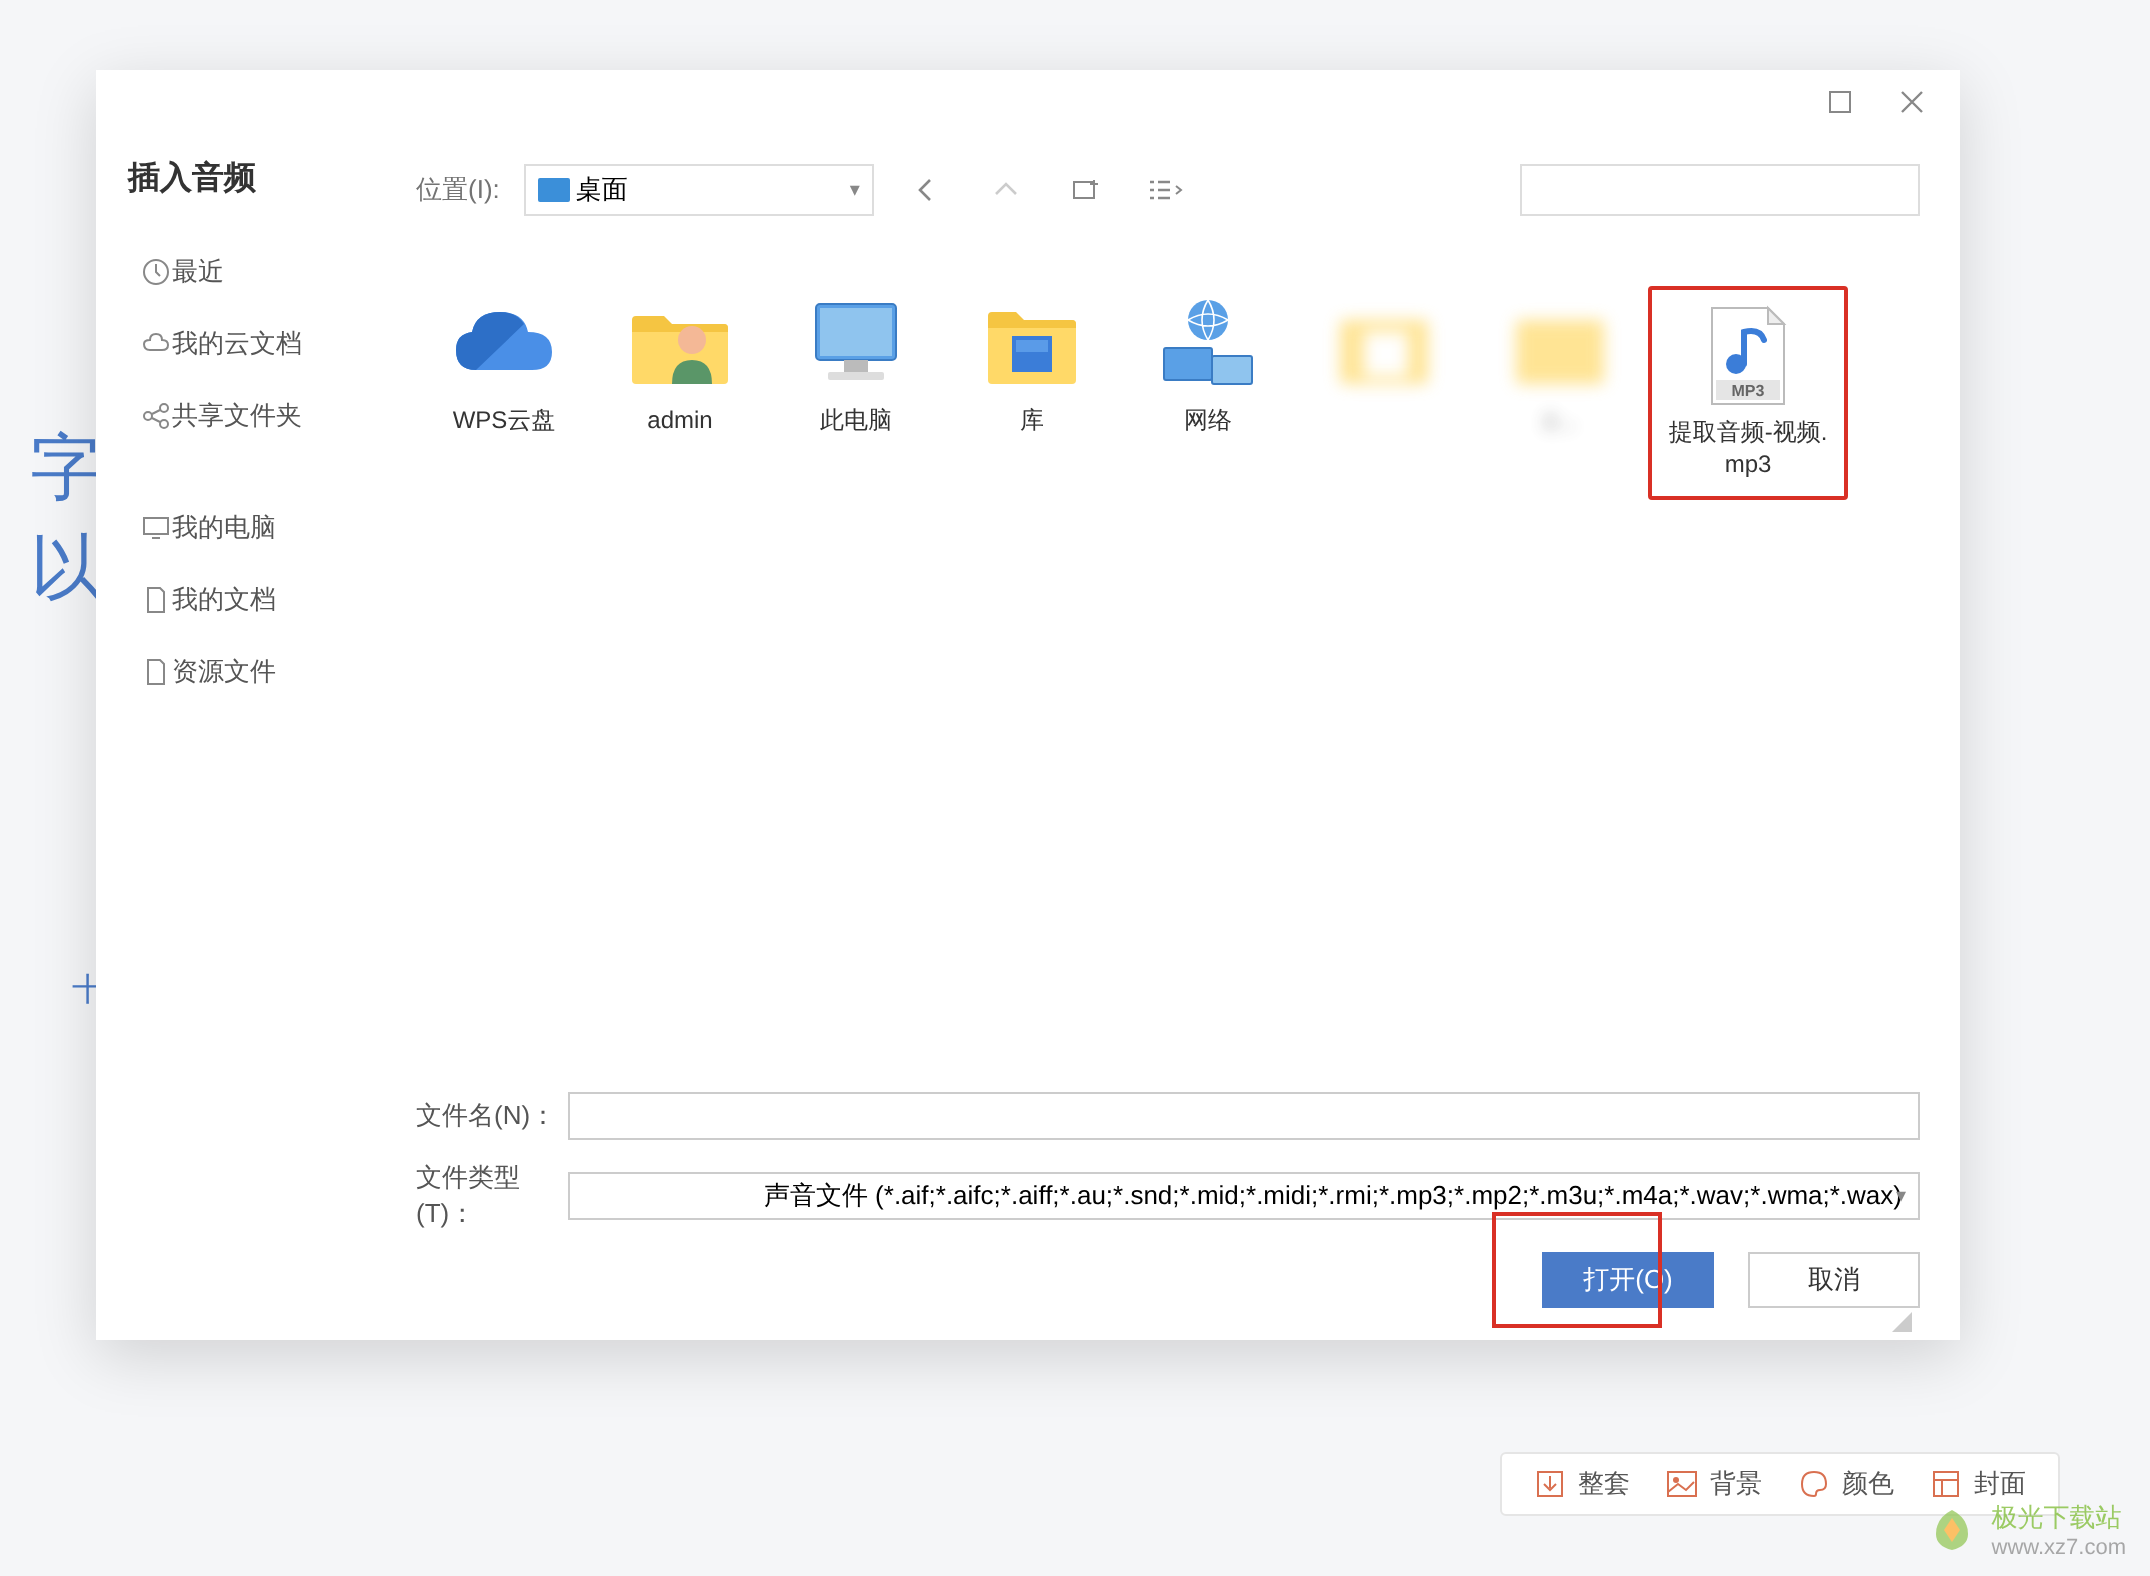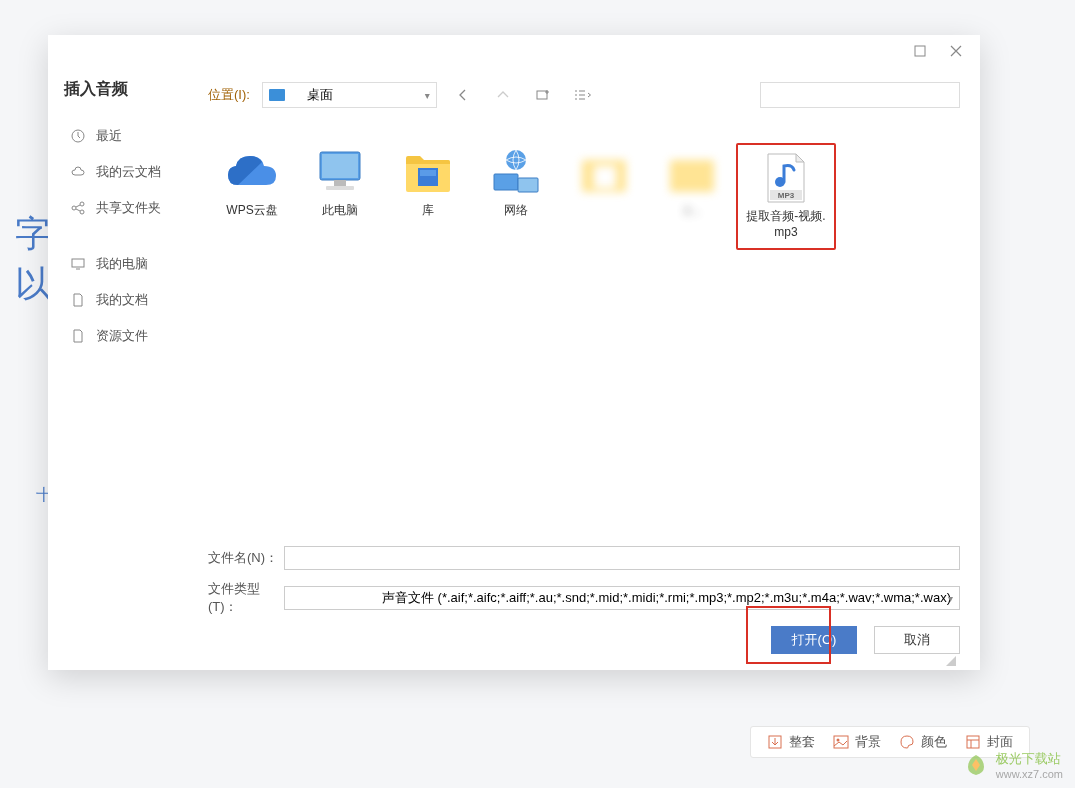--- a/index.html
+++ b/index.html
@@ -11,30 +11,30 @@
     
     .dialog { position: absolute; left: 48px; top: 35px; width: 932px; height: 635px; background: #fff; box-shadow: 0 8px 30px rgba(0,0,0,0.15); display: flex; flex-direction: column; }
     
     .titlebar { height: 32px; display: flex; justify-content: flex-end; align-items: center; padding-right: 10px; gap: 8px; }
     .titlebar-btn { width: 28px; height: 24px; display: flex; align-items: center; justify-content: center; cursor: pointer; color: #666; }
     
     .dialog-body { flex: 1; display: flex; }
     
     .sidebar { width: 150px; padding: 0 12px; }
     .sidebar-title { font-size: 16px; font-weight: 600; color: #333; padding: 12px 0 18px 4px; }
-    .sidebar-item { height: 36px; display: flex; align-items: center; gap: 10px; padding: 0 10px; color: #555; cursor: pointer; border-radius: 2px; font-size: 13px; }
+    .sidebar-item { height: 36px; display: flex; align-items: center; padding: 0 10px; color: #555; cursor: pointer; border-radius: 2px; font-size: 13px; }
     .sidebar-item.active { background: #e8f0fe; color: #4a7bc8; }
     .sidebar-sep { height: 20px; }
     .side-icon { width: 16px; height: 16px; display: inline-flex; align-items: center; justify-content: center; }
     
     .main { flex: 1; display: flex; flex-direction: column; padding: 0 20px 0 10px; }
     
     .toolbar { height: 56px; display: flex; align-items: center; gap: 12px; }
-    .toolbar-label { color: #a16207; }
-    .location-combo { width: 175px; height: 26px; border: 1px solid #ddd; display: flex; align-items: center; padding: 0 6px; gap: 22px; position: relative; }
+    .toolbar-label { color: #737373; }
+    .location-combo { width: 175px; height: 26px; border: 1px solid #ddd; display: flex; align-items: center; padding: 0 6px; gap: 3px; position: relative; }
     .loc-icon { width: 16px; height: 12px; background: #3b8fd9; border-radius: 1px; }
     .combo-arrow { margin-left: auto; color: #888; font-size: 10px; }
     .nav-btn { width: 28px; height: 26px; display: flex; align-items: center; justify-content: center; color: #888; cursor: pointer; }
     .search-box { margin-left: auto; width: 200px; height: 26px; border: 1px solid #ddd; display: flex; align-items: center; padding: 0 8px; gap: 6px; color: #aaa; }
     
     .file-grid { flex: 1; padding: 20px 0; display: flex; flex-wrap: wrap; align-content: flex-start; gap: 4px 0; }
     .file-item { width: 88px; display: flex; flex-direction: column; align-items: center; gap: 6px; padding: 4px; cursor: pointer; }
     .file-item.highlighted { border: 2px solid #d93025; border-radius: 2px; width: 100px; padding: 8px 4px; }
     .file-icon { width: 60px; height: 50px; display: flex; align-items: center; justify-content: center; position: relative; }
     .file-label { font-size: 12px; color: #333; text-align: center; line-height: 1.3; word-break: break-all; }
@@ -187,20 +187,31 @@
             <svg width="56" height="44" viewBox="0 0 56 44">
                 <path d="M14 35 Q4 35 4 25 Q4 17 12 16 Q14 6 26 6 Q38 6 40 16 Q52 16 52 26 Q52 35 42 35 Z" fill="#4a8fe7"></path>
                 <path d="M14 35 Q4 35 4 25 Q4 17 12 16 Q14 6 26 6 Q34 6 38 12" fill="#2d6fc7"></path>
               </svg>
           </div>
           <div class="file-label">WPS云盘</div>
         </div>
         <div class="file-item">
           <div class="file-icon">
             <svg width="56" height="48" viewBox="0 0 56 48">
+                <rect x="4" y="14" width="48" height="30" rx="2" fill="#ffd968"></rect>
+                <path d="M4 18 L4 12 Q4 10 6 10 L20 10 L24 14 L50 14 Q52 14 52 16 L52 18 Z" fill="#f5c542"></path>
+                <circle cx="34" cy="22" r="7" fill="#f4b896"></circle>
+                <path d="M24 44 Q24 32 34 32 Q44 32 44 44 Z" fill="#5a9668"></path>
+              </svg>
+          </div>
+          <div class="file-label">admin</div>
+        </div>
+        <div class="file-item">
+          <div class="file-icon">
+            <svg width="56" height="48" viewBox="0 0 56 48">
                 <rect x="8" y="4" width="40" height="28" rx="2" fill="#5aa0e6" stroke="#3a7cc4"></rect>
                 <rect x="10" y="6" width="36" height="24" fill="#8fc4ee"></rect>
                 <rect x="22" y="32" width="12" height="6" fill="#bbb"></rect>
                 <rect x="14" y="38" width="28" height="4" rx="1" fill="#ddd"></rect>
               </svg>
           </div>
           <div class="file-label">此电脑</div>
         </div>
         <div class="file-item">
           <div class="file-icon">

